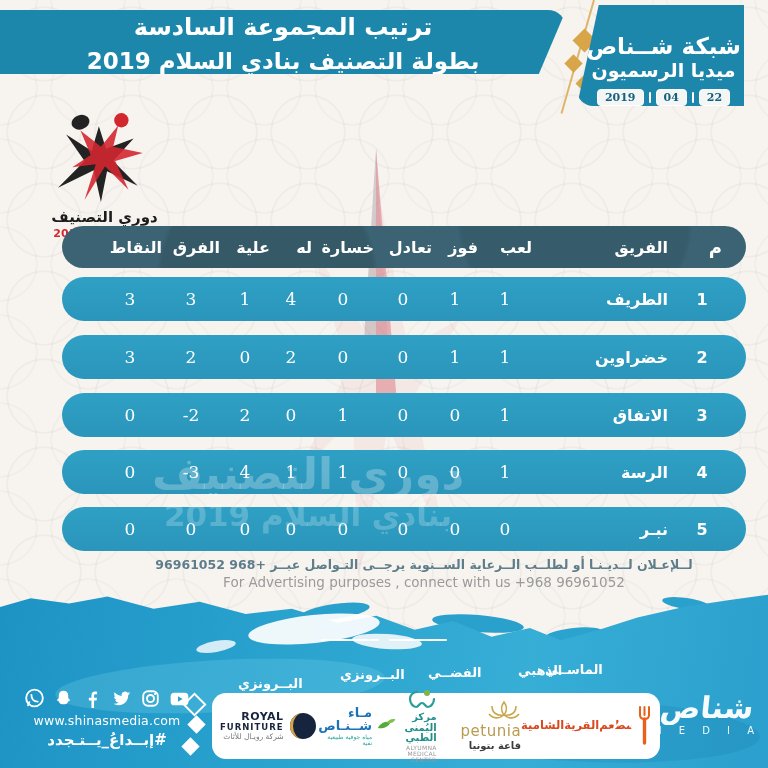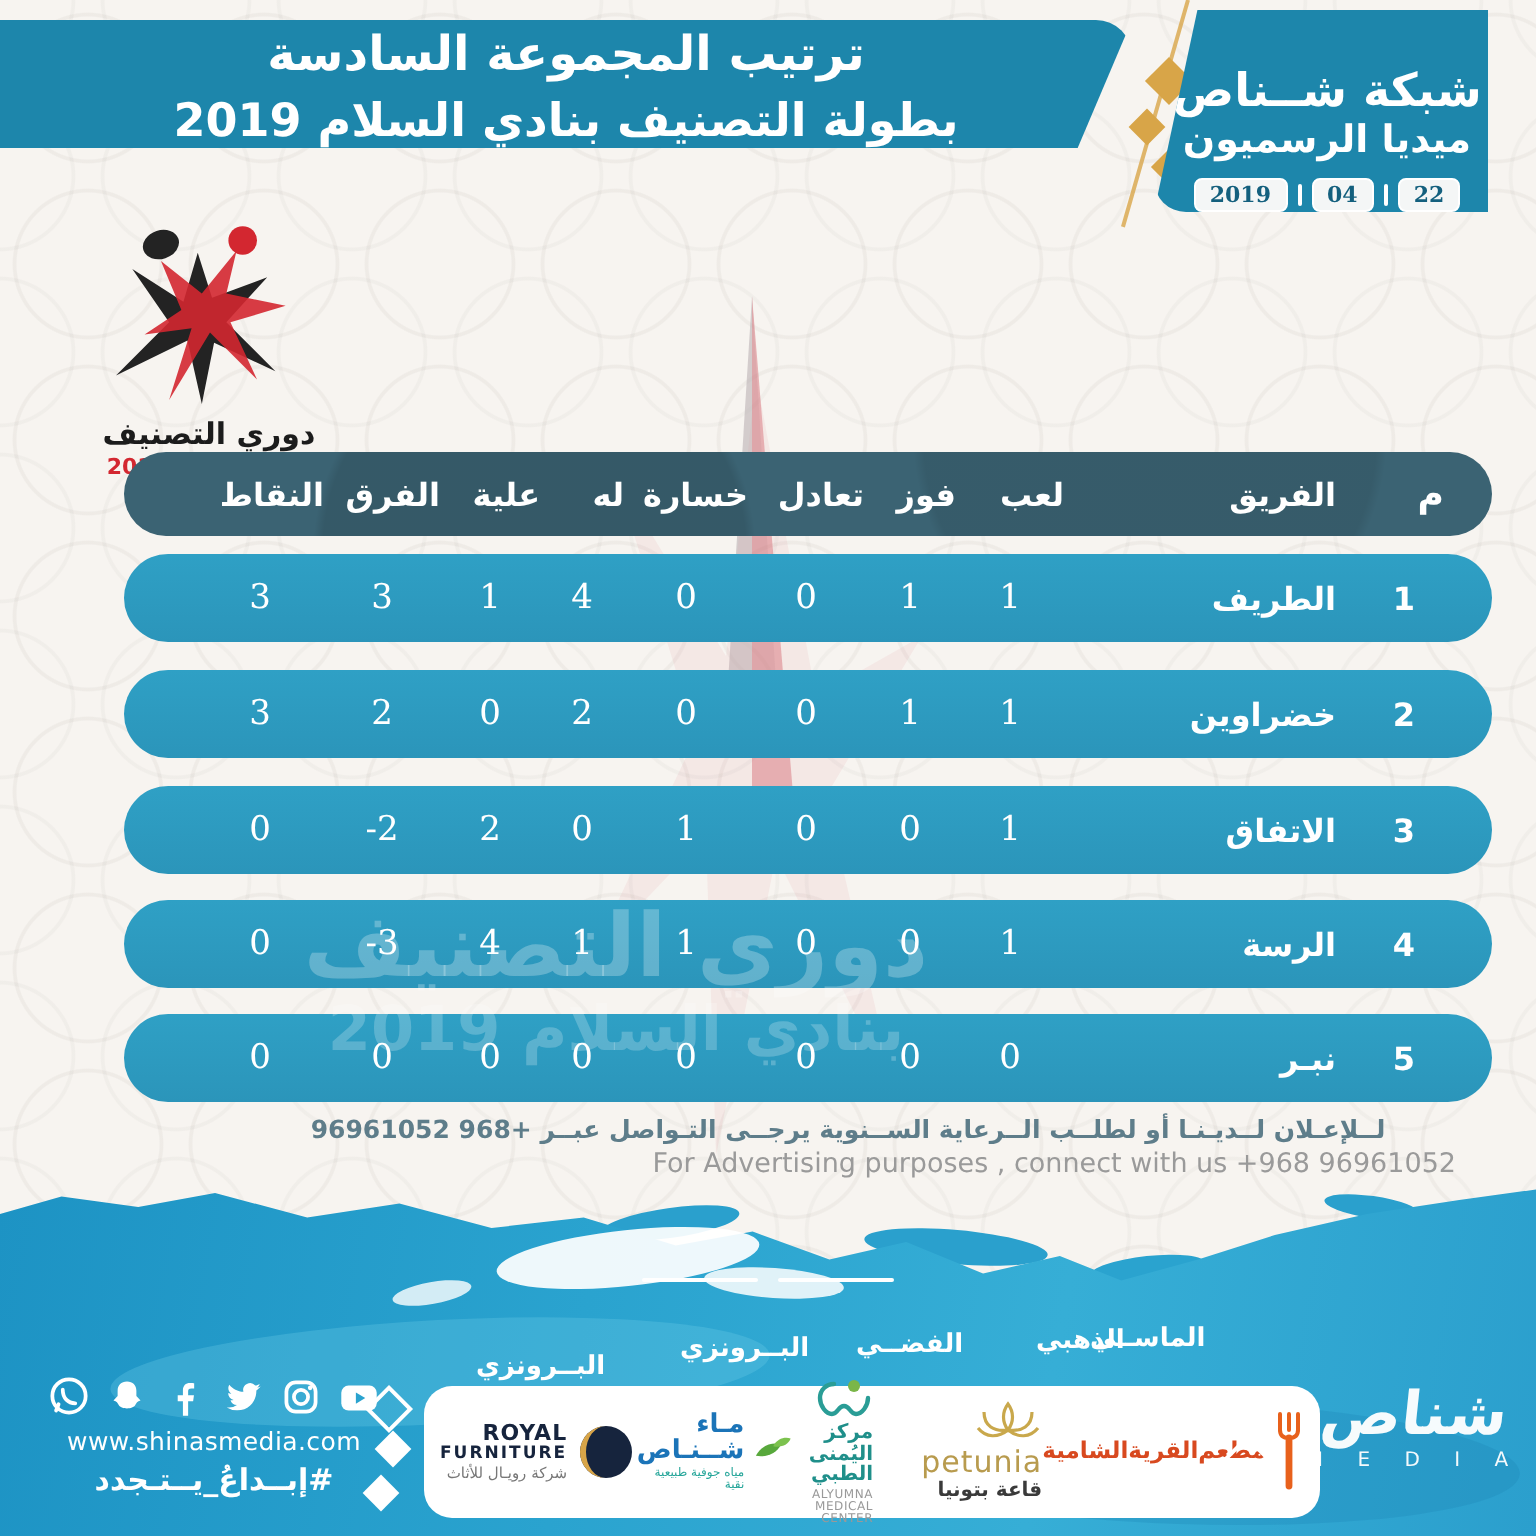--- a/index.html
+++ b/index.html
@@ -60,21 +60,21 @@
   .thead .h-rank{font-size:18px;}
   .thead .h-team{text-align:right;padding-right:14px;}
   .trow{height:44px;background:linear-gradient(#2fa0c5,#2b95ba);border-radius:22px;color:#fff;}
   .trow .team{font-size:16px;font-weight:bold;text-align:right;padding-right:14px;}
   .trow .rank{font-size:16px;font-weight:bold;text-align:center;}
   .trow .num{font-family:"DejaVu Serif",serif;font-size:17px;text-align:center;direction:ltr;unicode-bidi:isolate;}
   .r1{top:277px;} .r2{top:335px;} .r3{top:393px;} .r4{top:450px;} .r5{top:507px;}
   
   .ads{position:absolute;left:120px;right:40px;top:557px;text-align:center;z-index:2;}
   .ads .a-ar{font-size:12.5px;font-weight:bold;color:#5e7d8a;direction:rtl;}
-  .ads .a-en{font-size:13.5px;color:#9a9a9a;margin-top:2px;text-align:right;}
+  .ads .a-en{font-size:13.5px;color:#9a9a9a;margin-top:2px;}
   
   .band{position:absolute;left:0;top:593px;width:768px;height:175px;z-index:3;
     background:linear-gradient(100deg,#1d93c4 0%,#2aa3cf 38%,#36aed6 68%,#2b9fcd 100%);
     clip-path:polygon(0 8%,4% 3%,9% 6%,14% 2%,20% 9%,26% 5%,32% 12%,38% 9%,44% 17%,49% 13%,54% 21%,59% 16%,64% 25%,69% 20%,73% 27%,78% 21%,83% 14%,89% 8%,95% 4%,100% 1%,100% 100%,0 100%);
   }
   .blob{position:absolute;border-radius:50%;z-index:3;}
   .bb1{left:300px;top:604px;width:70px;height:15px;background:#2aa0cd;transform:rotate(-8deg);}
   .bb2{left:432px;top:615px;width:92px;height:17px;background:#2aa0cd;transform:rotate(5deg);}
   .bb3{left:545px;top:628px;width:58px;height:13px;background:#2aa3cf;transform:rotate(-6deg);}
   .bb4{left:662px;top:598px;width:48px;height:11px;background:#2aa0cd;transform:rotate(8deg);}

